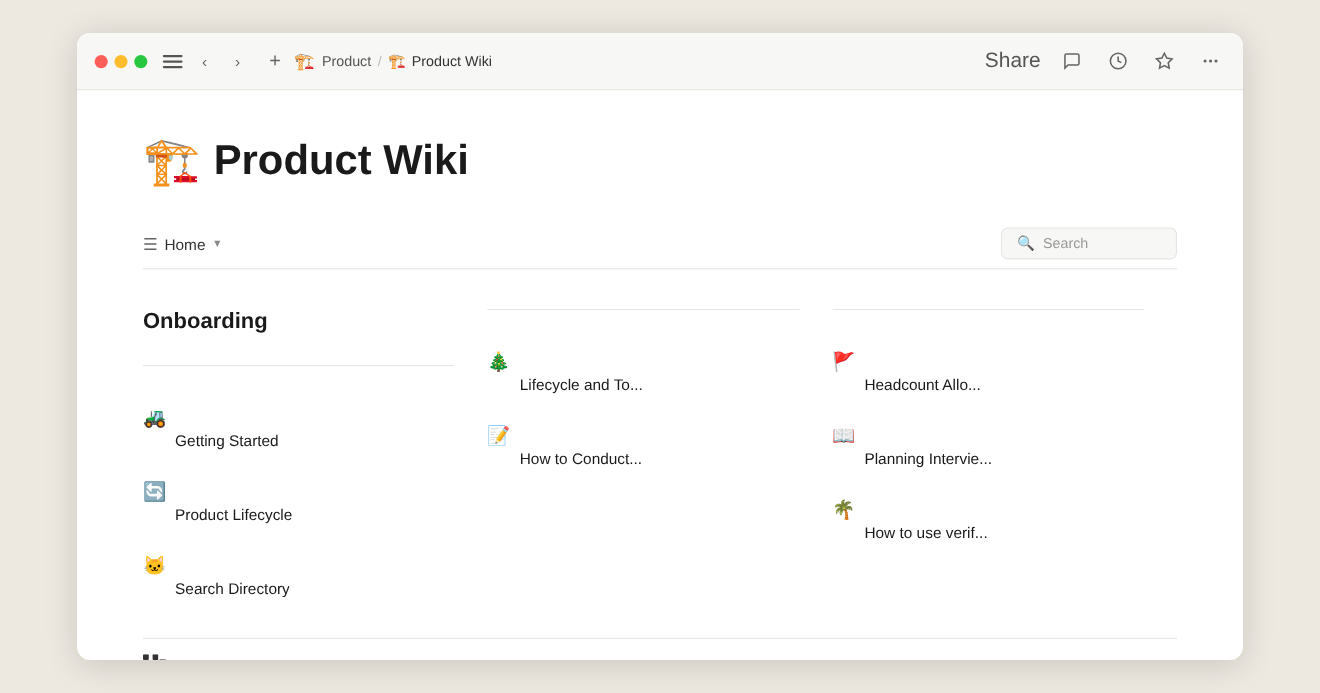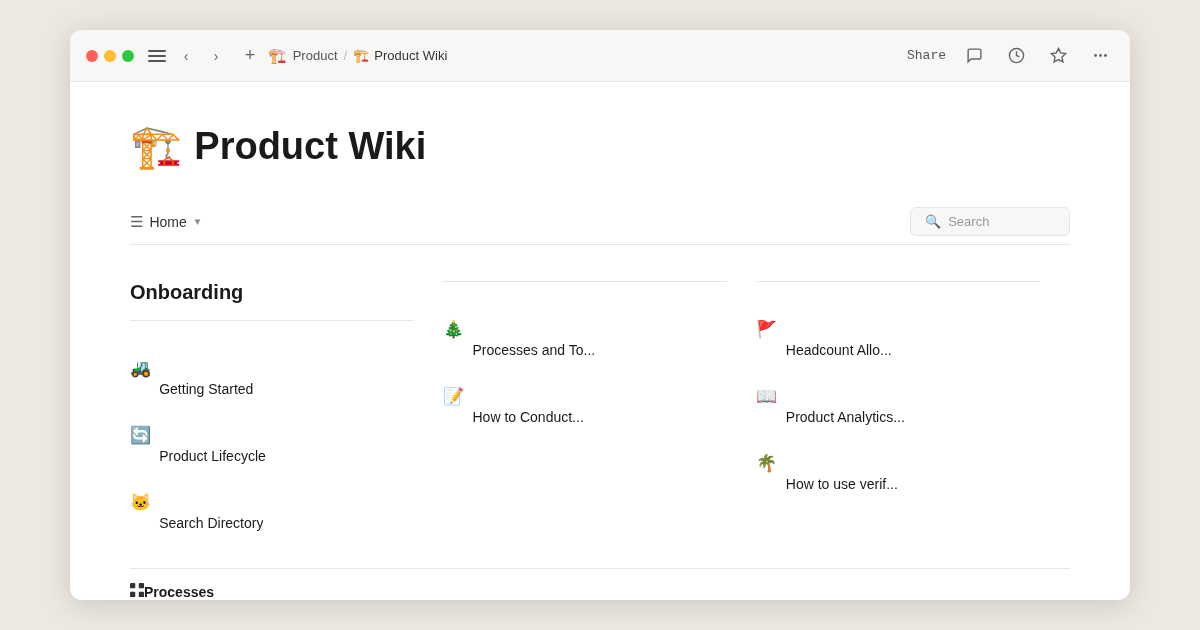--- a/index.html
+++ b/index.html
@@ -110,25 +110,24 @@
     }
 
     .title-bar-actions {
       margin-left: auto;
       display: flex;
       align-items: center;
       gap: 14px;
     }
 
     .share-btn {
-      font-size: 13px;
+      font-size: 19px;
       color: #555;
       cursor: pointer;
       font-weight: 500;
-      font-family: Liberation Mono, monospace;
     }
 
     .icon-btn {
       width: 28px;
       height: 28px;
       display: flex;
       align-items: center;
       justify-content: center;
       color: #666;
       cursor: pointer;
@@ -225,21 +224,21 @@
     }
 
     .section-col {
       padding-right: 30px;
     }
 
     .section-heading {
       font-size: 20px;
       font-weight: 700;
       color: #1a1a1a;
-      margin-bottom: 16px;
+      margin-bottom: 28px;
     }
 
     .section-divider {
       height: 1px;
       background: #e5e5e3;
       margin-bottom: 14px;
     }
 
     .section-item {
       display: flex;
@@ -454,37 +453,37 @@
         <a class="section-item">
           <span class="item-emoji">🐱</span>
           <span class="item-label">Search Directory</span>
         </a>
       </div>
 
       <div class="section-col">
         <div class="section-divider"></div>
         <a class="section-item">
           <span class="item-emoji">🎄</span>
-          <span class="item-label">Processes and To...</span>
+          <span class="item-label">Lifecycle and To...</span>
         </a>
         <a class="section-item">
           <span class="item-emoji">📝</span>
           <span class="item-label">How to Conduct...</span>
         </a>
       </div>
 
       <div class="section-col">
         <div class="section-divider"></div>
         <a class="section-item">
           <span class="item-emoji">🚩</span>
           <span class="item-label">Headcount Allo...</span>
         </a>
         <a class="section-item">
           <span class="item-emoji">📖</span>
-          <span class="item-label">Product Analytics...</span>
+          <span class="item-label">Planning Intervie...</span>
         </a>
         <a class="section-item">
           <span class="item-emoji">🌴</span>
           <span class="item-label">How to use verif...</span>
         </a>
       </div>
 
     </div>
 
     <div class="processes-tab-row">

